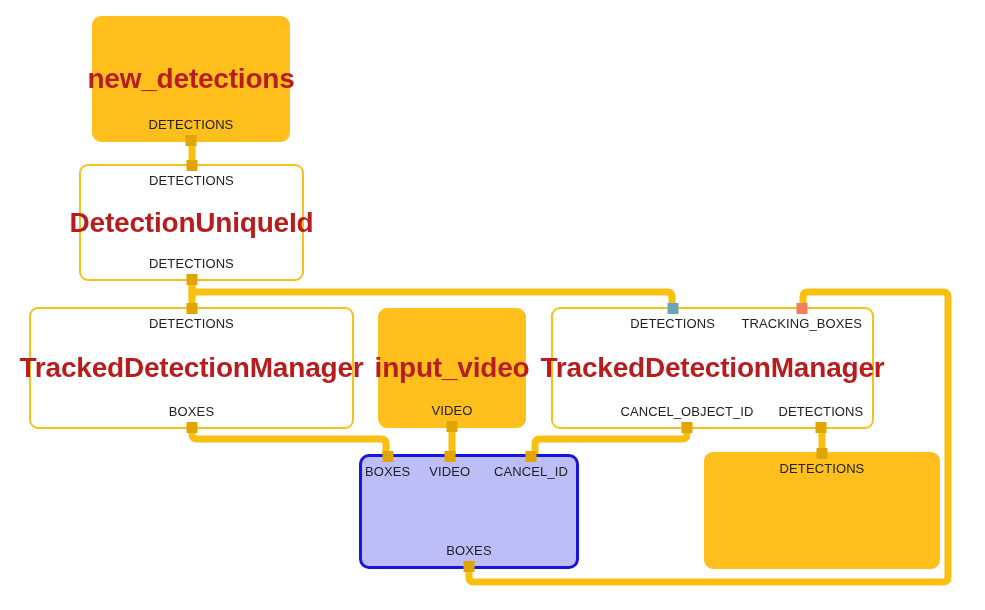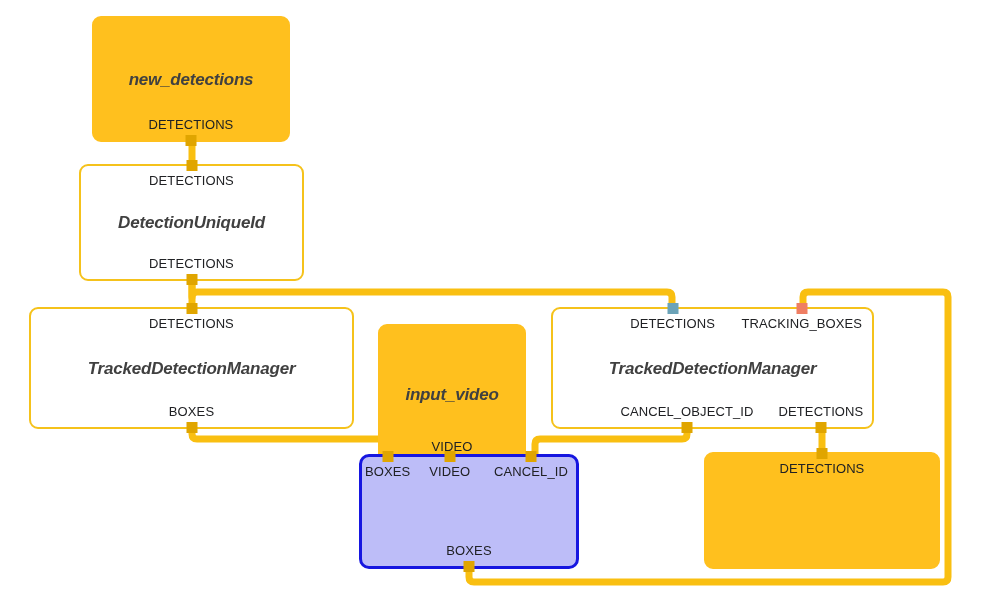--- a/index.html
+++ b/index.html
@@ -43,28 +43,27 @@
   .node.calc-node {
     background: #ffffff;
     border: 2px solid #F5C21B;
   }
   .node.subgraph-node {
     background: #BDBDF8;
     border: 3px solid #1616E0;
     border-radius: 10px;
   }
   .node-title {
-    font-size: 17px;
+    font-size: 28px;
     font-weight: bold;
-    color: #404040;
+    color: #b91c1c;
     text-align: center;
     line-height: 1;
     white-space: nowrap;
     letter-spacing: -0.2px;
-    font-style: italic;
   }
   .node-body {
     flex: 1;
     display: flex;
     align-items: center;
     justify-content: center;
     width: 100%;
   }
   .port-row {
     position: relative;
@@ -139,21 +138,21 @@
           <span class="port-dot" style="left: 50%; top: -11px;"></span>
         </div>
         <div class="node-body">
           <div class="node-title">TrackedDetectionManager</div>
         </div>
         <div class="port-row bottom">
           <span class="port-label" style="left: 50%;">BOXES</span>
           <span class="port-dot" style="left: 50%; bottom: -11px;"></span>
         </div>
       </div>
-      <div class="node io-node" style="left: 378px; top: 324px; width: 148px; height: 140px; background: rgb(255, 192, 30); border-color: rgb(255, 192, 30);">
+      <div class="node io-node" style="left: 378px; top: 308px; width: 148px; height: 120px; background: rgb(255, 192, 30); border-color: rgb(255, 192, 30);">
         <div class="port-row top"></div>
         <div class="node-body">
           <div class="node-title">input_video</div>
         </div>
         <div class="port-row bottom">
           <span class="port-label" style="left: 50%;">VIDEO</span>
           <span class="port-dot" style="left: 50%; bottom: -11px;"></span>
         </div>
       </div>
       <div class="node calc-node" style="left: 551px; top: 307px; width: 323px; height: 122px; background: rgb(255, 255, 255); border-color: rgb(245, 194, 27);">

